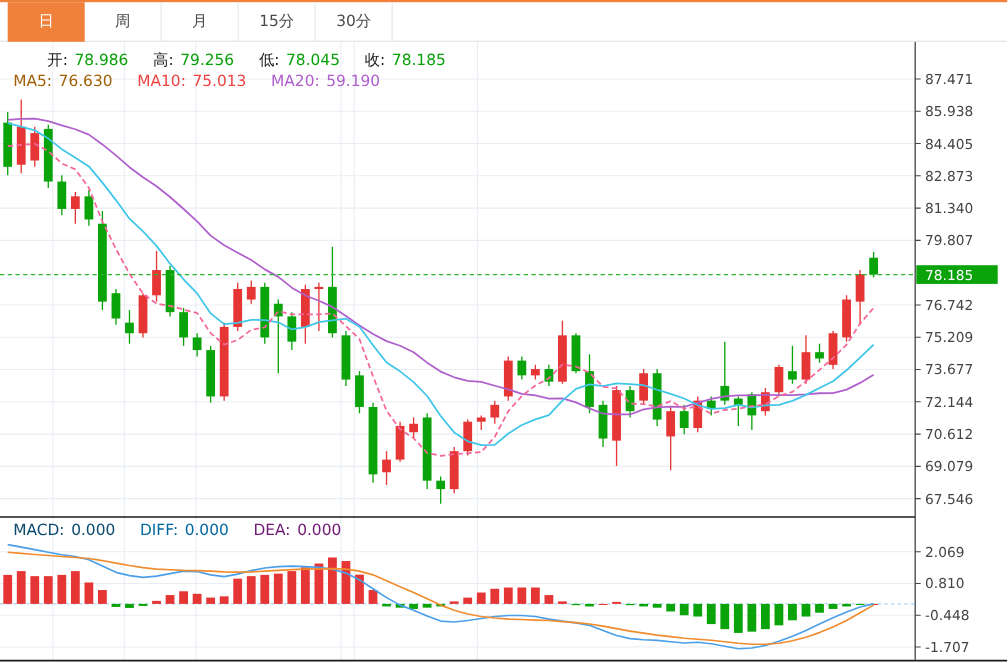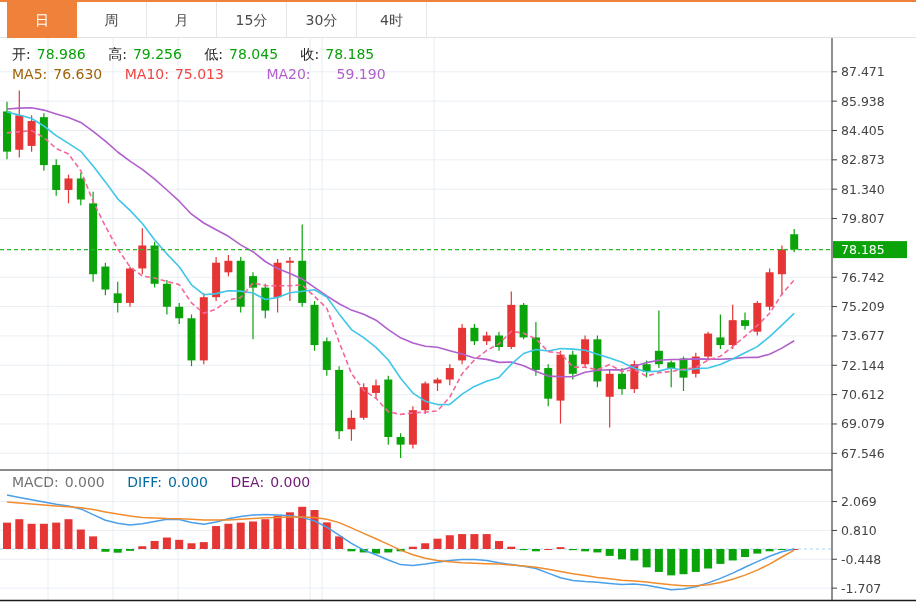--- a/index.html
+++ b/index.html
@@ -11,39 +11,38 @@
           display:flex;padding-left:7px;}
   .tab{width:70px;height:36px;line-height:36px;text-align:center;font-size:14px;color:#4a4a4a;
        border-right:1px solid #e6e6e6;cursor:pointer;box-sizing:border-box;}
   .tab.selected{background:#f0813a;color:#fff;border-right:none;}
   
   .row{position:absolute;left:12px;font-size:14px;z-index:3;white-space:nowrap;}
   .row span{margin-right:6px;}
   .row .gap{margin-right:18px;}
   .ohlc-label{color:#222;}
   .ohlc-val{color:#09a109;}
-  .ma5{color:#a16207;} .ma10{color:#ef4444;} .ma20{color:#b060cc;margin-left:20px;}
-  .macd-l{color:#737373;} .diff-l{color:#0369a1;} .dea-l{color:#701a75;}
+  .ma5{color:#a16207;} .ma10{color:#ef4444;} .ma20{color:#b060cc;}
+  .macd-l{color:#0c4a6e;} .diff-l{color:#0369a1;} .dea-l{color:#701a75;}
   #chart{position:absolute;left:0;top:38px;z-index:1;}
 </style>
 </head>
 <body>
 
 <div class="app">
 
   <div class="tabbar">
     <div class="tab selected">日</div>
     <div class="tab">周</div>
     <div class="tab">月</div>
     <div class="tab">15分</div>
     <div class="tab">30分</div>
-    <div class="tab">4时</div>
   </div>
 
-  <div class="row" style="top:46px;">
+  <div class="row" style="top:46px;margin-left:31px;">
     <span class="ohlc-label">开:</span><span class="ohlc-val gap">78.986</span>
     <span class="ohlc-label">高:</span><span class="ohlc-val gap">79.256</span>
     <span class="ohlc-label">低:</span><span class="ohlc-val gap">78.045</span>
     <span class="ohlc-label">收:</span><span class="ohlc-val">78.185</span>
   </div>
 
   <div class="row" style="top:66px;">
     <span class="ma5">MA5:</span><span class="ma5 gap">76.630</span>
     <span class="ma10">MA10:</span><span class="ma10 gap">75.013</span>
     <span class="ma20">MA20:</span><span class="ma20">59.190</span>

